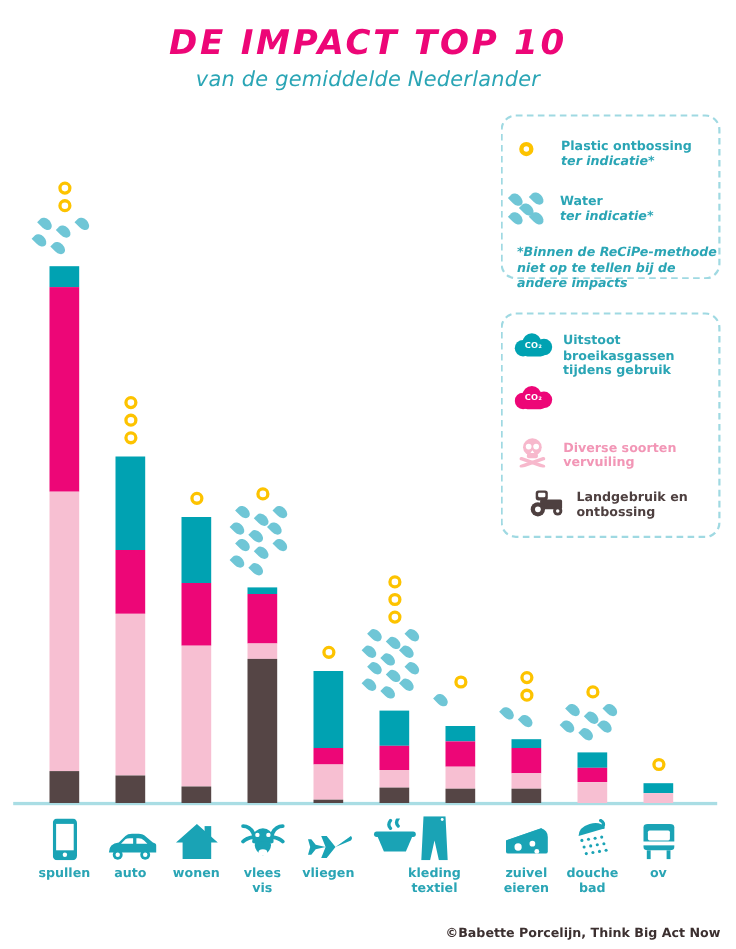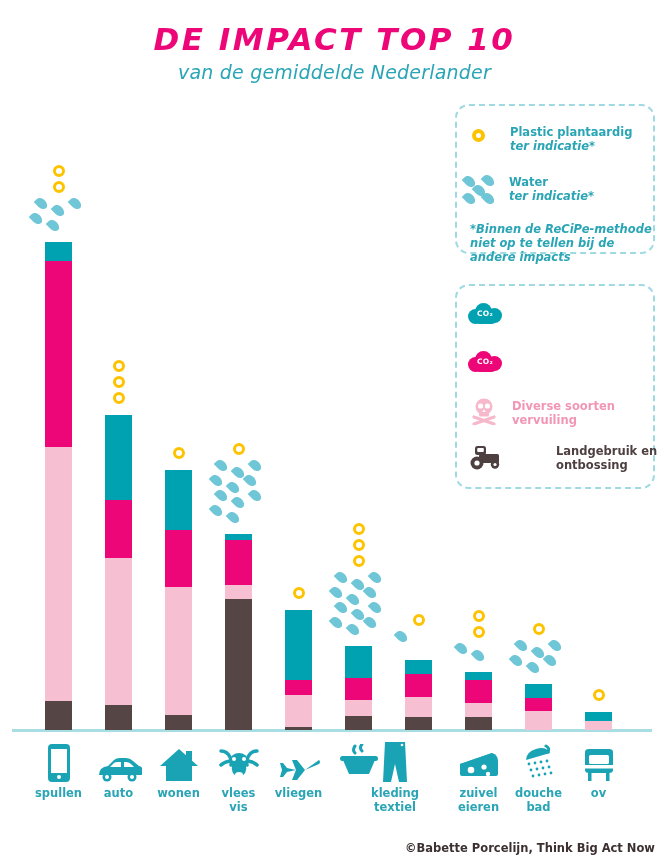--- a/index.html
+++ b/index.html
@@ -102,21 +102,21 @@
   <div class="title-sub">van de gemiddelde Nederlander</div>
 </div>
 
 <div class="legend-box" id="legend-top"></div>
 
 <div class="legend-row" style="left:472px;top:126px;">
   <div style="width:38px;padding-top:3px;">
     <div class="ring"></div>
   </div>
   <div class="legend-text" style="color:#2AA5B5;">
-    <span>Plastic plantaardig</span>
+    <span>Plastic ontbossing</span>
     <span class="it">ter indicatie*</span>
   </div>
 </div>
 
 <div class="legend-row" style="left:465px;top:174px;">
   <div class="drops-group">
     <div class="drop2" style="left:0px;top:1px;"></div>
     <div class="drop2" style="left:19px;top:0px;"></div>
     <div class="drop2" style="left:10px;top:10px;"></div>
     <div class="drop2" style="left:0px;top:18px;"></div>
@@ -134,20 +134,24 @@
 
 <div class="legend-row" style="left:468px;top:303px;">
   <div style="width:44px;">
     <div class="cloud">
       <div class="b" style="left:0;top:6px;width:15px;height:15px;background:#00A2B2;"></div>
       <div class="b" style="left:7px;top:0px;width:17px;height:17px;background:#00A2B2;"></div>
       <div class="b" style="left:19px;top:5px;width:15px;height:15px;background:#00A2B2;"></div>
       <div class="b" style="left:5px;top:8px;width:25px;height:13px;background:#00A2B2;border-radius:8px;"></div>
       <div class="lbl">CO₂</div>
     </div>
+  </div>
+  <div class="legend-text" style="color:#2AA5B5;">
+    <span>Uitstoot broeikasgassen</span><br>
+    <span>tijdens gebruik</span>
   </div>
 </div>
 
 <div class="legend-row" style="left:468px;top:351px;">
   <div style="width:44px;">
     <div class="cloud">
       <div class="b" style="left:0;top:6px;width:15px;height:15px;background:#ED0677;"></div>
       <div class="b" style="left:7px;top:0px;width:17px;height:17px;background:#ED0677;"></div>
       <div class="b" style="left:19px;top:5px;width:15px;height:15px;background:#ED0677;"></div>
       <div class="b" style="left:5px;top:8px;width:25px;height:13px;background:#ED0677;border-radius:8px;"></div>
@@ -169,21 +173,21 @@
         <line x1="26" y1="19" x2="6" y2="26"></line>
       </g>
     </svg>
   </div>
   <div class="legend-text" style="color:#F296B6;">
     <span>Diverse soorten</span><br>
     <span>vervuiling</span>
   </div>
 </div>
 
-<div class="legend-row" style="left:468px;top:445px;gap:44px;">
+<div class="legend-row" style="left:480px;top:445px;">
   <div style="width:44px;">
     <svg class="tractorwrap" viewBox="0 0 34 25">
       <rect x="11" y="9" width="20" height="9" rx="1.5" fill="#4E4040"></rect>
       <rect x="7" y="1" width="11" height="9" rx="2.5" fill="#4E4040"></rect>
       <rect x="9.2" y="3" width="6.6" height="4" rx="1" fill="#ffffff"></rect>
       <circle cx="9" cy="18" r="6.5" fill="#4E4040"></circle>
       <circle cx="9" cy="18" r="2.6" fill="#ffffff"></circle>
       <circle cx="27" cy="19.5" r="4.2" fill="#4E4040"></circle>
       <circle cx="27" cy="19.5" r="1.6" fill="#ffffff"></circle>
     </svg>

